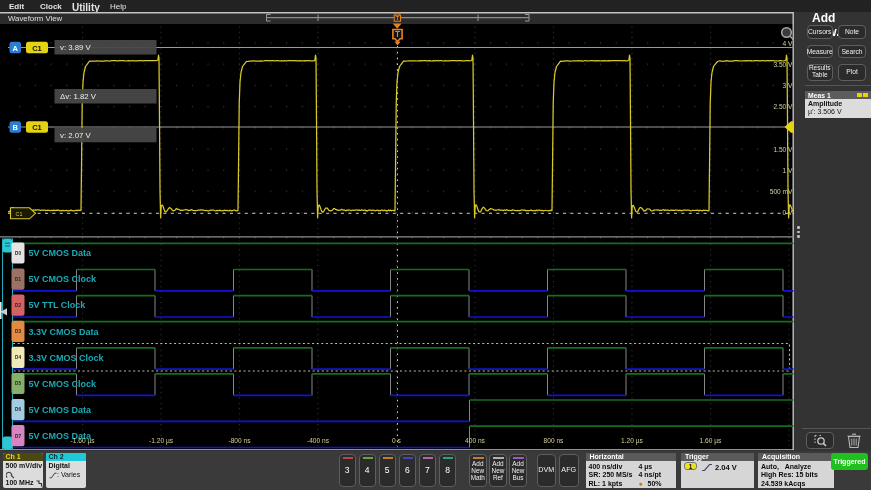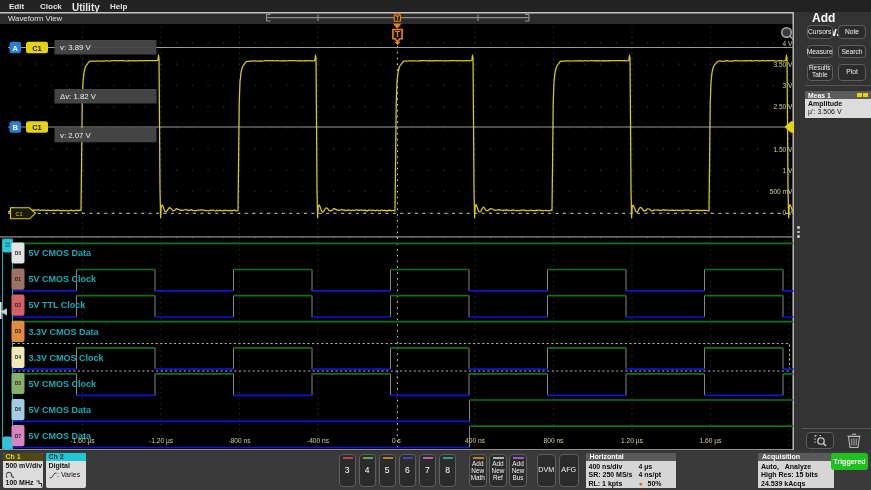--- a/index.html
+++ b/index.html
@@ -11,21 +11,21 @@
 .panel .hd{background:#5a5a5a;color:#fff;font-weight:bold;font-size:7px;padding:1px 0 1px 4px;height:8px;line-height:6.5px}
 .panel .bd{color:#0a0a0a;font-size:7px;font-weight:bold;padding:1.5px 3px}
 </style></head>
 <body>
 <div id="app">
 
 <div class="abs" style="left:0;top:0;width:871px;height:12px;background:#222"></div>
 <div class="abs" style="left:9px;top:2px;font-size:8px;color:#e4e4e4;font-weight:bold">Edit</div>
 <div class="abs" style="left:40px;top:2px;font-size:8px;color:#e4e4e4;font-weight:bold">Clock</div>
 <div class="abs" style="left:72px;top:2px;font-size:10px;color:#e4e4e4;font-weight:bold">Utility</div>
-<div class="abs" style="left:110px;top:2px;font-size:8px;color:#e4e4e4;font-weight:bold">Help</div>
+<div class="abs" style="left:110px;top:2px;font-size:8px;color:#e4e4e4;font-weight:normal">Help</div>
 
 <svg width="794" height="438" viewBox="0 12 794 438" style="position:absolute;left:0;top:12px" xmlns="http://www.w3.org/2000/svg" font-family="Liberation Sans, sans-serif">
 <defs>
 <pattern id="dots" x="3.4" y="42.3" width="15.7" height="21.2" patternUnits="userSpaceOnUse">
   <circle cx="0.6" cy="0.7" r="0.65" fill="#414141"></circle>
 </pattern>
 <pattern id="vcols" x="3.4" y="0" width="78.5" height="5.3" patternUnits="userSpaceOnUse">
   <circle cx="0.6" cy="0.6" r="0.6" fill="#3c3c3c"></circle>
 </pattern>
 <pattern id="ticksd" x="3.4" y="0" width="15.7" height="4" patternUnits="userSpaceOnUse">
@@ -248,20 +248,30 @@
   <span class="abs" style="left:3px;top:2px">400 ns/div</span>
         <span class="abs" style="left:53px;top:2px">4 µs</span>
   <span class="abs" style="left:3px;top:10.5px">SR: 250 MS/s</span>
         <span class="abs" style="left:53px;top:10.5px">4 ns/pt</span>
   <span class="abs" style="left:3px;top:19px">RL: 1 kpts</span>
   <span class="abs" style="left:53px;top:19px;color:#c87818">●</span>
         <span class="abs" style="left:62px;top:19px">50%</span>
  </div>
 </div>
 
+<div class="panel" style="left:681px;top:452.5px;width:72.5px;height:35.5px">
+ <div class="hd">Trigger</div>
+ <div class="bd" style="position:relative;height:26px">
+  <span class="abs" style="left:3px;top:1.5px;width:13px;height:8px;background:#f0e020;border:1px solid #777;border-radius:3px;color:#111;text-align:center;line-height:8px;font-size:6.5px">1</span>
+  <svg class="abs" style="left:20px;top:2px" width="12" height="9" viewBox="0 0 12 9">
+          <path d="M1 7.5h2.5l5-6H11" stroke="#4a4a66" fill="none" stroke-width="1.2"></path>
+        </svg>
+  <span class="abs" style="left:34px;top:2px;font-size:7.5px">2.04 V</span>
+ </div>
+</div>
 
 <div class="panel" style="left:758px;top:452.5px;width:75.5px;height:35.5px">
  <div class="hd">Acquisition</div>
  <div class="bd" style="position:relative;height:26px">
   <span class="abs" style="left:3px;top:2px">Auto,&nbsp;&nbsp;&nbsp;Analyze</span>
   <span class="abs" style="left:3px;top:10.5px">High Res: 15 bits</span>
   <span class="abs" style="left:3px;top:19px">24.539 kAcqs</span>
  </div>
 </div>
 <div class="abs" style="left:831px;top:452.5px;width:37px;height:17.5px;background:#1fc11f;border-radius:3px;color:#fff;font-size:7px;font-weight:bold;text-align:center;line-height:17.5px">Triggered</div>

